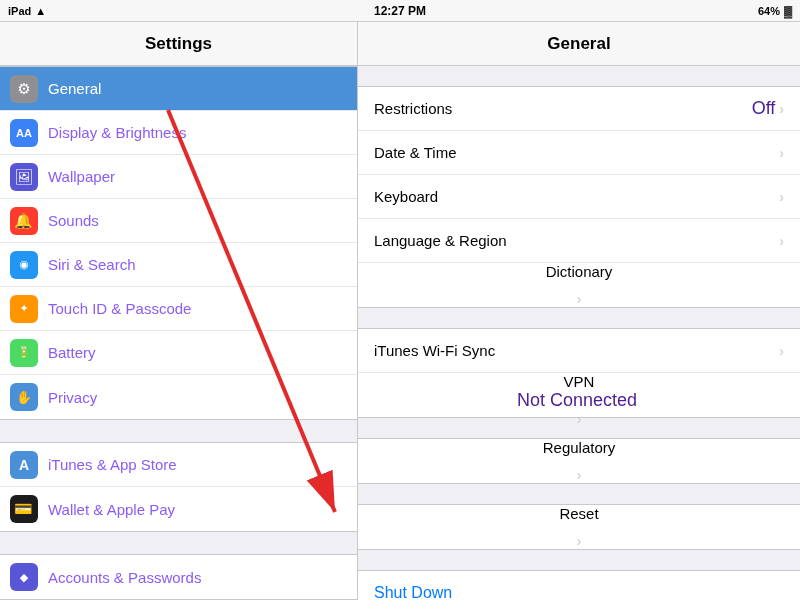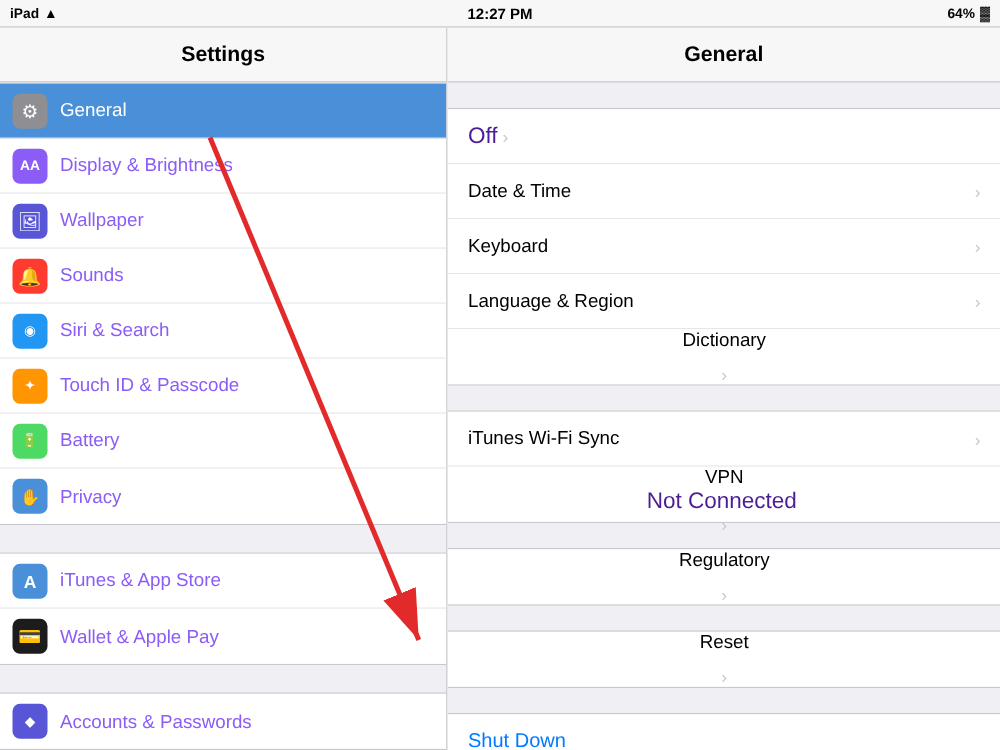--- a/index.html
+++ b/index.html
@@ -94,21 +94,21 @@
       color: #fff;
     }
     .item-label {
       font-size: 15px;
       color: #8b5cf6;
       flex: 1;
     }
 
     
     .icon-general { background: #8e8e93; }
-    .icon-display { background: #8b5cf6; }
+    .icon-display { background: #3b82f6; }
     .icon-wallpaper { background: #5856d6; }
     .icon-sounds { background: #ff3b30; }
     .icon-siri { background: #2196f3; }
     .icon-touchid { background: #ff9500; }
     .icon-battery { background: #4cd964; }
     .icon-privacy { background: #4a90d9; }
     .icon-itunes { background: #4a90d9; }
     .icon-accounts { background: #5856d6; }
 
     
@@ -281,20 +281,21 @@
   <div class="main-content">
     <div class="main-header">
       <span>General</span>
     </div>
 
     <div class="settings-content">
 
       <div style="height:20px;background:#efeff4;"></div>
       <div class="settings-group">
         <div class="settings-item">
+          <span class="settings-item-label">Restrictions</span>
           <span class="settings-item-value">Off</span>
           <span class="chevron">›</span>
         </div>
         <div class="settings-item">
           <span class="settings-item-label">Date &amp; Time</span>
           <span class="chevron">›</span>
         </div>
         <div class="settings-item">
           <span class="settings-item-label">Keyboard</span>
           <span class="chevron">›</span>

